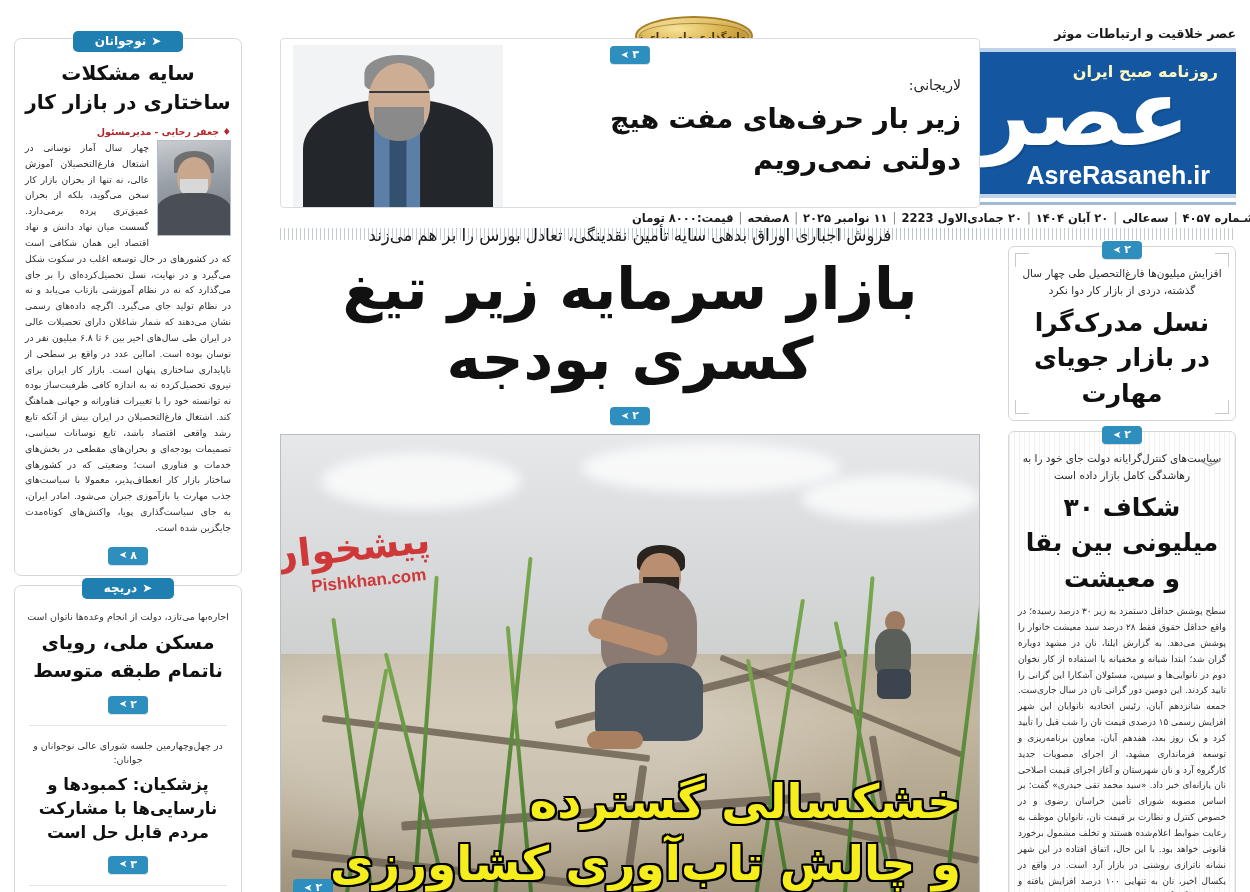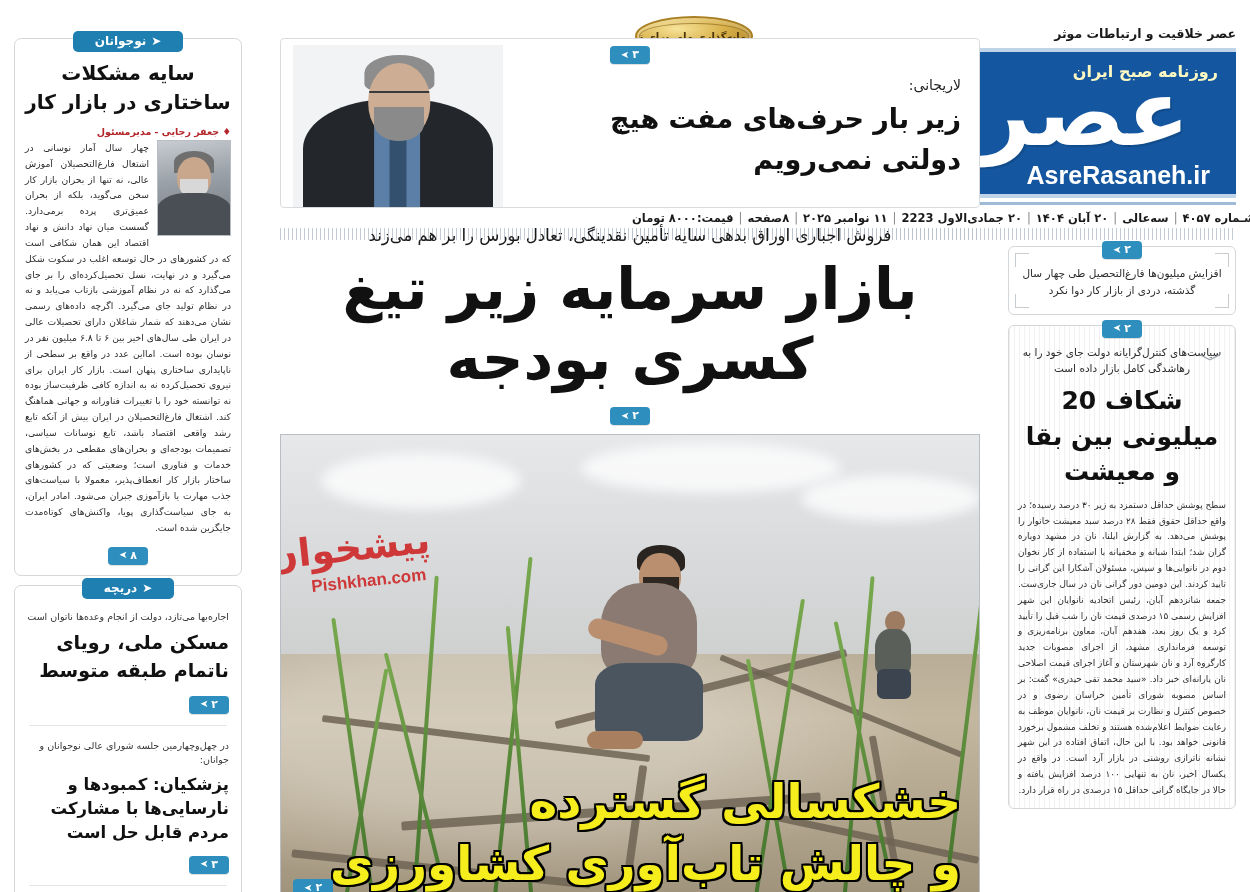--- a/index.html
+++ b/index.html
@@ -133,21 +133,21 @@
   .ed-photo .body {
     position:absolute; left:50%; bottom:0; transform:translateX(-50%);
     width:74px; height:42px; border-radius:40% 40% 0 0; background:#4a4f56;
   }
   .ed-body {
     font-size:9.2px; line-height:1.72; color:#2b2b2b; text-align:justify;
     text-justify:inter-word;
   }
   .badge-center { text-align:center; margin-top:8px; }
 
-  .brief { padding:4px 2px 2px; }
+  .brief { padding:4px 2px 2px; text-align:center; }
   .brief-kicker {
     font-size:9.5px; color:#333; line-height:1.55; margin-bottom:5px; font-weight:500;
   }
   .brief-title {
     font-size:19px; font-weight:bold; color:#111; line-height:1.45; margin-bottom:8px;
   }
   .brief-title.sm { font-size:16.5px; }
   .hr-soft { height:1px; background:#e3e5e7; margin:9px 4px; }
 
   
@@ -518,30 +518,31 @@
       <div class="corner-r"></div>
       <div class="corner-bl"></div>
       <div class="corner-br"></div>
       <div class="rbadge-wrap">
         <span class="pbadge">
           <span>۲</span>
           <span class="arw">➤</span>
         </span>
       </div>
       <div class="r-kicker">افزایش میلیون‌ها فارغ‌التحصیل طی چهار سال گذشته، دردی از بازار کار دوا نکرد</div>
+      <div class="r-title">نسل مدرک‌گرا در بازار جویای مهارت</div>
     </div>
 
     <div class="rcard striped">
       <div class="rbadge-wrap">
         <span class="pbadge">
           <span>۲</span>
           <span class="arw">➤</span>
         </span>
       </div>
       <div class="quote-mark">﹀</div>
       <div class="r-kicker">سیاست‌های کنترل‌گرایانه دولت جای خود را به رهاشدگی کامل بازار داده است</div>
-      <div class="r-title">شکاف 20 میلیونی بین بقا و معیشت</div>
+      <div class="r-title">شکاف ۳۰ میلیونی بین بقا و معیشت</div>
       <div class="r-body">سطح پوشش حداقل دستمزد به زیر ۳۰ درصد رسیده؛ در واقع حداقل حقوق فقط ۲۸ درصد سبد معیشت خانوار را پوشش می‌دهد. به گزارش ایلنا، نان در مشهد دوباره گران شد؛ ابتدا شبانه و مخفیانه با استفاده از کار نخوان دوم در نانوایی‌ها و سپس، مسئولان آشکارا این گرانی را تایید کردند. این دومین دور گرانی نان در سال جاری‌ست. جمعه شانزدهم آبان، رئیس اتحادیه نانوایان این شهر افزایش رسمی ۱۵ درصدی قیمت نان را شب قبل را تأیید کرد و یک روز بعد، هفدهم آبان، معاون برنامه‌ریزی و توسعه فرمانداری مشهد، از اجرای مصوبات جدید کارگروه آرد و نان شهرستان و آغاز اجرای قیمت اصلاحی نان یارانه‌ای خبر داد. «سید محمد تقی حیدری» گفت: بر اساس مصوبه شورای تأمین خراسان رضوی و در خصوص کنترل و نظارت بر قیمت نان، نانوایان موظف به رعایت ضوابط اعلام‌شده هستند و تخلف مشمول برخورد قانونی خواهد بود. با این حال، اتفاق افتاده در این شهر نشانه ناترازی روشنی در بازار آرد است. در واقع در یکسال اخیر، نان به تنهایی ۱۰۰ درصد افزایش یافته و حالا در جایگاه گرانی حداقل ۱۵ درصدی در راه قرار دارد.</div>
     </div>
 
   </div>
 
 </div>
 
 </body></html>

